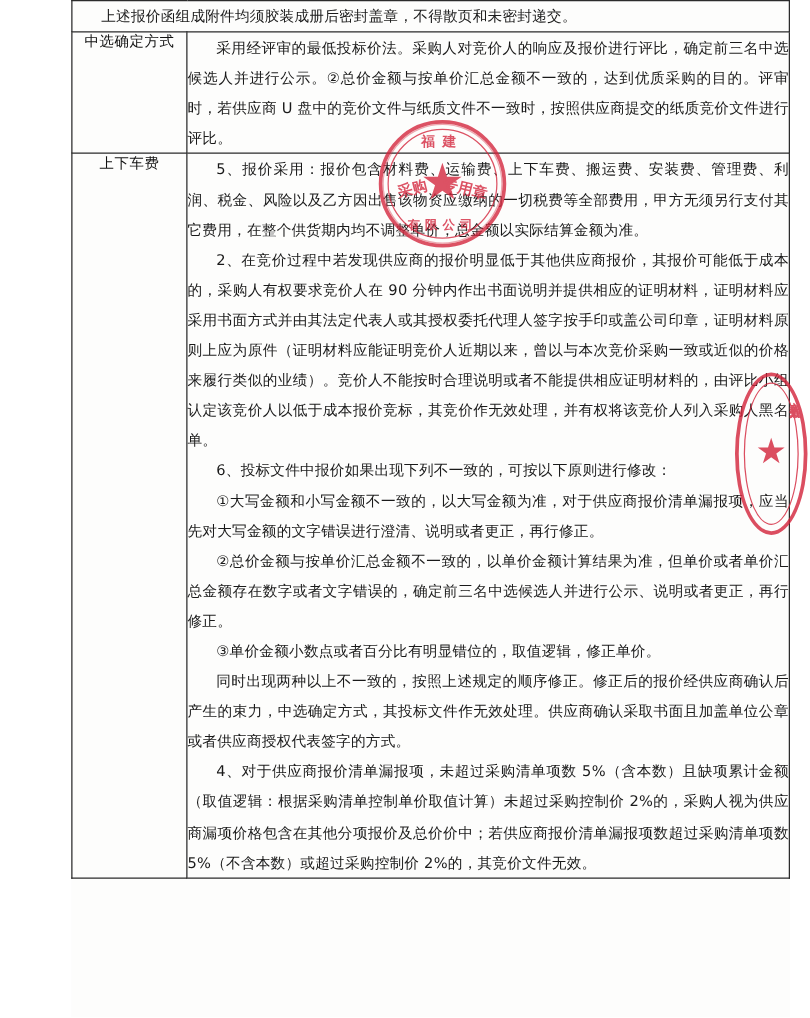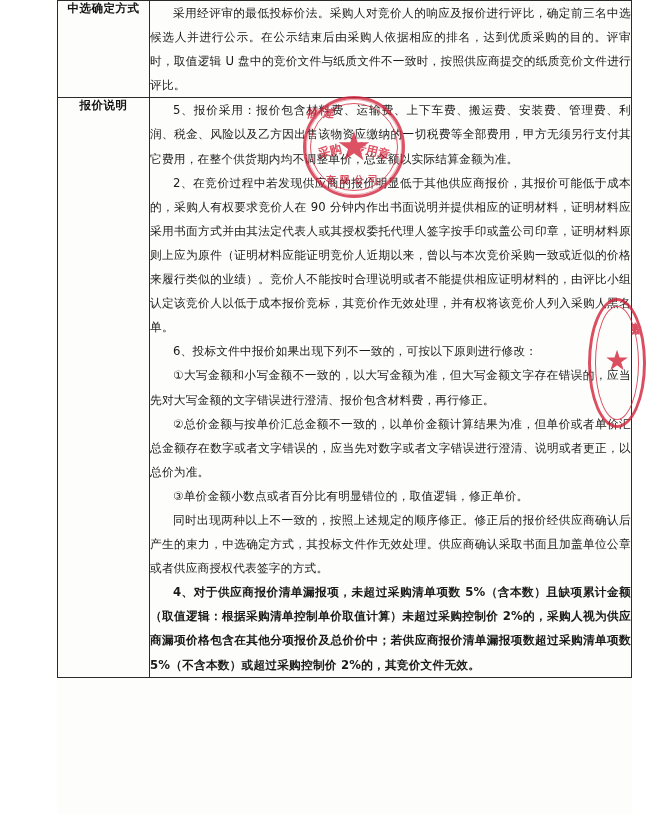--- a/index.html
+++ b/index.html
@@ -44,38 +44,38 @@
   }
   table.doc td {
     border: 1px solid #2b2b2b;
     vertical-align: top;
     padding: 0;
   }
   td.label {
     width: 92px;
     text-align: center;
     font-size: 11.5px;
-    font-weight: bold;
+    font-weight: normal;
     letter-spacing: 0.5px;
     padding-top: 10px;
     color: #111;
   }
   td.body {
     padding: 6px 11px 10px 11px;
   }
   .ln {
     font-size: 11.7px;
     line-height: 2.06;
     text-align: justify;
     text-justify: inter-ideograph;
     margin: 0;
     letter-spacing: 0.2px;
   }
   .ln.indent { text-indent: 23px; }
-  .ln.b { font-weight: bold; }
+  .ln.b { font-weight: normal; }
 
   
   tr.row-top td {
     border-top: 1px solid #2b2b2b;
   }
 
   
   .seal {
     position: absolute;
     border-radius: 50%;
@@ -106,23 +106,23 @@
     font-size: 40px;
   }
   .seal-text {
     position: absolute;
     color: #d3233a;
     font-weight: bold;
     font-family: "DejaVu Serif", serif;
   }
   .seal-main .t-top {
     left: 0; right: 0; top: 7px;
+    text-align: center;
     font-size: 11px;
     letter-spacing: 6px;
-    font-style: italic;
   }
   .seal-main .t-bot {
     left: 0; right: 0; bottom: 8px;
     text-align: center;
     font-size: 10px;
     letter-spacing: 4px;
   }
   .seal-main .t-mid-l {
     left: 12px; top: 44px;
     font-size: 12px;
@@ -182,36 +182,41 @@
 <div class="page">
   <div class="paper-edge-left"></div>
   <div class="paper-edge-right"></div>
 
   <table class="doc">
     <colgroup>
       <col style="width:92px">
       <col>
     </colgroup>
     <tbody>
+      <tr class="row-top">
+        <td class="body" colspan="2">
+          <p class="ln indent">上述报价函组成附件均须胶装成册后密封盖章，不得散页和未密封递交。</p>
+        </td>
+      </tr>
 
       <tr>
         <td class="label">中选确定方式</td>
         <td class="body">
-          <p class="ln indent">采用经评审的最低投标价法。采购人对竞价人的响应及报价进行评比，确定前三名中选候选人并进行公示。在公示结束后由采购人依据相应的排名，达到优质采购的目的。评审时，取值逻辑 U 盘中的竞价文件与纸质文件不一致时，按照供应商提交的纸质竞价文件进行评比。</p>
+          <p class="ln indent">采用经评审的最低投标价法。采购人对竞价人的响应及报价进行评比，确定前三名中选候选人并进行公示。②总价金额与按单价汇总金额不一致的，达到优质采购的目的。评审时，若供应商 U 盘中的竞价文件与纸质文件不一致时，按照供应商提交的纸质竞价文件进行评比。</p>
         </td>
       </tr>
 
       <tr>
-        <td class="label">报价说明</td>
+        <td class="label">上下车费</td>
         <td class="body">
           <p class="ln indent">5、报价采用：报价包含材料费、运输费、上下车费、搬运费、安装费、管理费、利润、税金、风险以及乙方因出售该物资应缴纳的一切税费等全部费用，甲方无须另行支付其它费用，在整个供货期内均不调整单价，总金额以实际结算金额为准。</p>
           <p class="ln indent">2、在竞价过程中若发现供应商的报价明显低于其他供应商报价，其报价可能低于成本的，采购人有权要求竞价人在 90 分钟内作出书面说明并提供相应的证明材料，证明材料应采用书面方式并由其法定代表人或其授权委托代理人签字按手印或盖公司印章，证明材料原则上应为原件（证明材料应能证明竞价人近期以来，曾以与本次竞价采购一致或近似的价格来履行类似的业绩）。竞价人不能按时合理说明或者不能提供相应证明材料的，由评比小组认定该竞价人以低于成本报价竞标，其竞价作无效处理，并有权将该竞价人列入采购人黑名单。</p>
           <p class="ln indent">6、投标文件中报价如果出现下列不一致的，可按以下原则进行修改：</p>
-          <p class="ln indent">①大写金额和小写金额不一致的，以大写金额为准，但大写金额文字存在错误的，应当先对大写金额的文字错误进行澄清、报价包含材料费，再行修正。</p>
-          <p class="ln indent">②总价金额与按单价汇总金额不一致的，以单价金额计算结果为准，但单价或者单价汇总金额存在数字或者文字错误的，应当先对数字或者文字错误进行澄清、说明或者更正，以总价为准。</p>
+          <p class="ln indent">①大写金额和小写金额不一致的，以大写金额为准，对于供应商报价清单漏报项，应当先对大写金额的文字错误进行澄清、说明或者更正，再行修正。</p>
+          <p class="ln indent">②总价金额与按单价汇总金额不一致的，以单价金额计算结果为准，但单价或者单价汇总金额存在数字或者文字错误的，确定前三名中选候选人并进行公示、说明或者更正，再行修正。</p>
           <p class="ln indent">③单价金额小数点或者百分比有明显错位的，取值逻辑，修正单价。</p>
           <p class="ln indent">同时出现两种以上不一致的，按照上述规定的顺序修正。修正后的报价经供应商确认后产生的束力，中选确定方式，其投标文件作无效处理。供应商确认采取书面且加盖单位公章或者供应商授权代表签字的方式。</p>
           <p class="ln indent b">4、对于供应商报价清单漏报项，未超过采购清单项数 5%（含本数）且缺项累计金额（取值逻辑：根据采购清单控制单价取值计算）未超过采购控制价 2%的，采购人视为供应商漏项价格包含在其他分项报价及总价价中；若供应商报价清单漏报项数超过采购清单项数 5%（不含本数）或超过采购控制价 2%的，其竞价文件无效。</p>
         </td>
       </tr>
     </tbody>
   </table>
 
   <div class="seal seal-main">
     <div class="ring2"></div>

